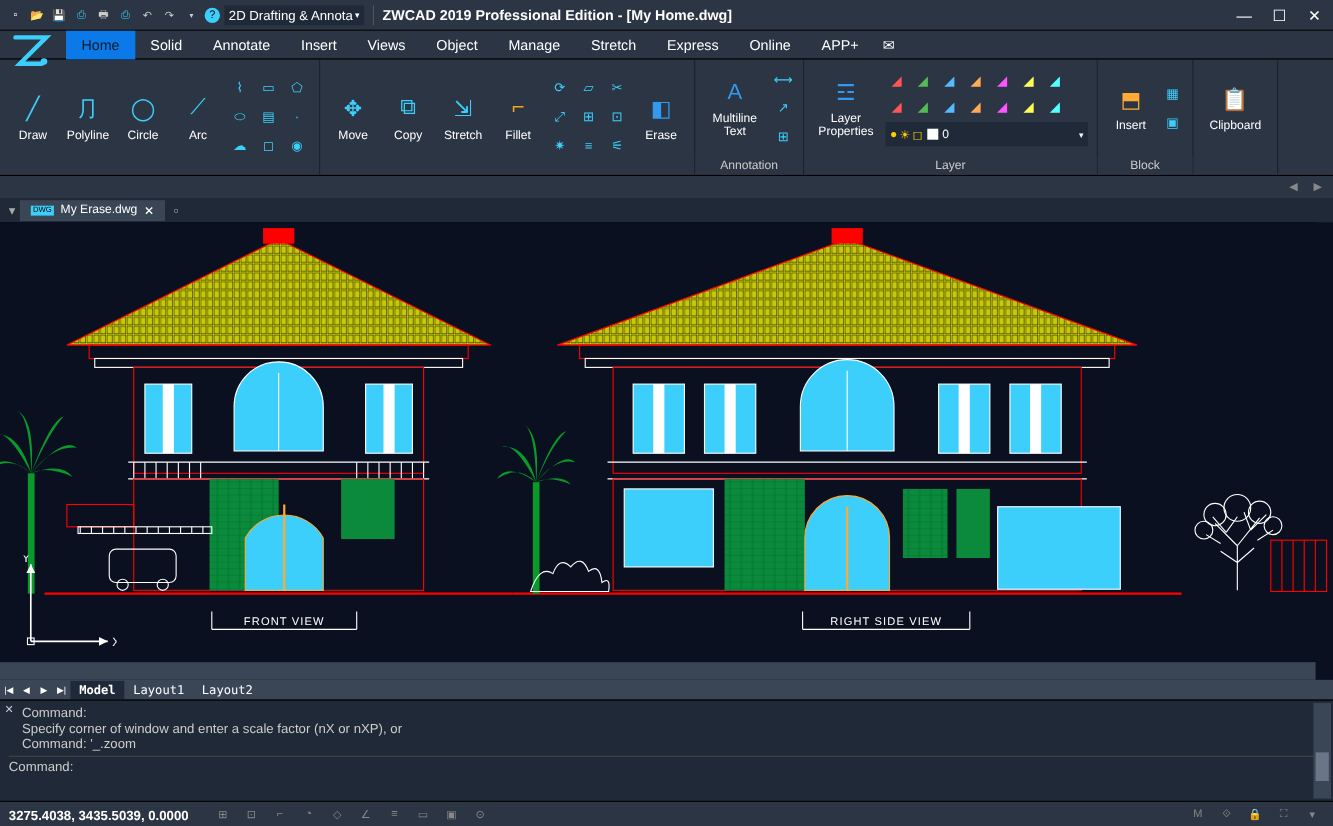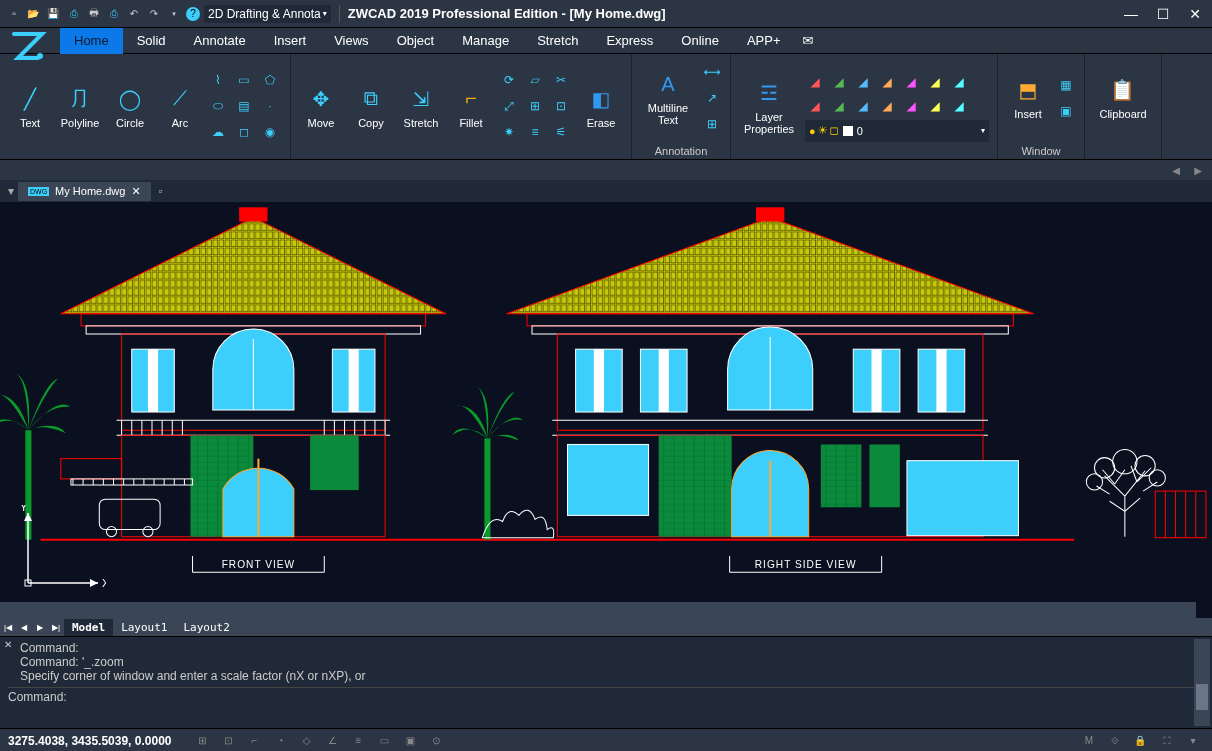--- a/index.html
+++ b/index.html
@@ -129,21 +129,21 @@
       <span>APP+</span>
     </div>
   <div class="tab" style="padding:5px 8px">✉</div>
 </div>
 
 <div class="ribbon">
   <div class="panel">
     <div class="panel-body">
       <div class="big-btn">
           <div class="ico">╱</div>
-          <div class="lbl">Text</div>
+          <div class="lbl">Draw</div>
         </div>
       <div class="big-btn">
           <div class="ico">⺆</div>
           <div class="lbl">Polyline</div>
         </div>
       <div class="big-btn">
           <div class="ico">◯</div>
           <div class="lbl">Circle</div>
         </div>
       <div class="big-btn">
@@ -244,34 +244,35 @@
           <span style="color:#fc0">●</span>
           <span style="color:#fc0;margin-left:2px">☀</span>
           <span style="color:#fc0;margin-left:2px">◻</span>
           <span style="width:10px;height:10px;background:#fff;display:inline-block;margin:0 4px"></span>
           <span>0</span>
           <span style="flex:1"></span>
           <span style="font-size:8px">▾</span>
         </div>
       </div>
     </div>
+    <div class="panel-label">Layer</div>
   </div>
 
   <div class="panel">
     <div class="panel-body">
       <div class="big-btn">
           <div class="ico" style="color:#fa3">⬒</div>
           <div class="lbl">Insert</div>
         </div>
       <div style="display:flex;flex-direction:column;gap:6px">
         <div class="sm-ico">▦</div>
         <div class="sm-ico">▣</div>
       </div>
     </div>
-    <div class="panel-label">Window</div>
+    <div class="panel-label">Block</div>
   </div>
 
 
   <div class="panel">
     <div class="panel-body">
       <div class="big-btn" style="width:60px">
           <div class="ico" style="color:#fa3">📋</div>
           <div class="lbl">Clipboard</div>
         </div>
     </div>
@@ -281,21 +282,21 @@
 
 <div class="tab-scroll">
   <div class="sm-ico" style="color:#888;font-size:10px">◀</div>
   <div class="sm-ico" style="color:#888;font-size:10px">▶</div>
 </div>
 
 <div class="doc-tabs">
   <div class="sm-ico" style="color:#aaa;width:14px">▾</div>
   <div class="doc-tab">
     <span style="background:#3dcffc;color:#000;font-size:7px;padding:1px 2px">DWG</span>
-    <span>My Home.dwg</span>
+    <span>My Erase.dwg</span>
     <span class="doc-tab-close">✕</span>
   </div>
   <div class="sm-ico" style="color:#aaa">▫</div>
 </div>
 
 <div class="workarea">
   <div class="viewport-controls">
     <div class="win-btn" style="font-size:11px">—</div>
     <div class="win-btn" style="font-size:11px">❐</div>
     <div class="win-btn" style="font-size:11px">✕</div>
@@ -485,22 +486,22 @@
   <div class="layout-tab">Layout2</div>
 </div>
 
 <div class="cmdline">
   <div class="cmd-close">✕</div>
   <div class="cmd-scroll">
       <div class="cmd-scroll-thumb"></div>
     </div>
   <div class="cmd-history">
     <div>Command:</div>
+    <div>Specify corner of window and enter a scale factor (nX or nXP), or</div>
     <div>Command: '_.zoom</div>
-    <div>Specify corner of window and enter a scale factor (nX or nXP), or</div>
   </div>
   <div class="cmd-input-line">
     <span style="margin-right:6px">Command:</span>
     <input class="cmd-input" style="">
   </div>
 </div>
 
 <div class="statusbar">
   <div class="coords">3275.4038, 3435.5039, 0.0000</div>
   <div class="status-icons">

